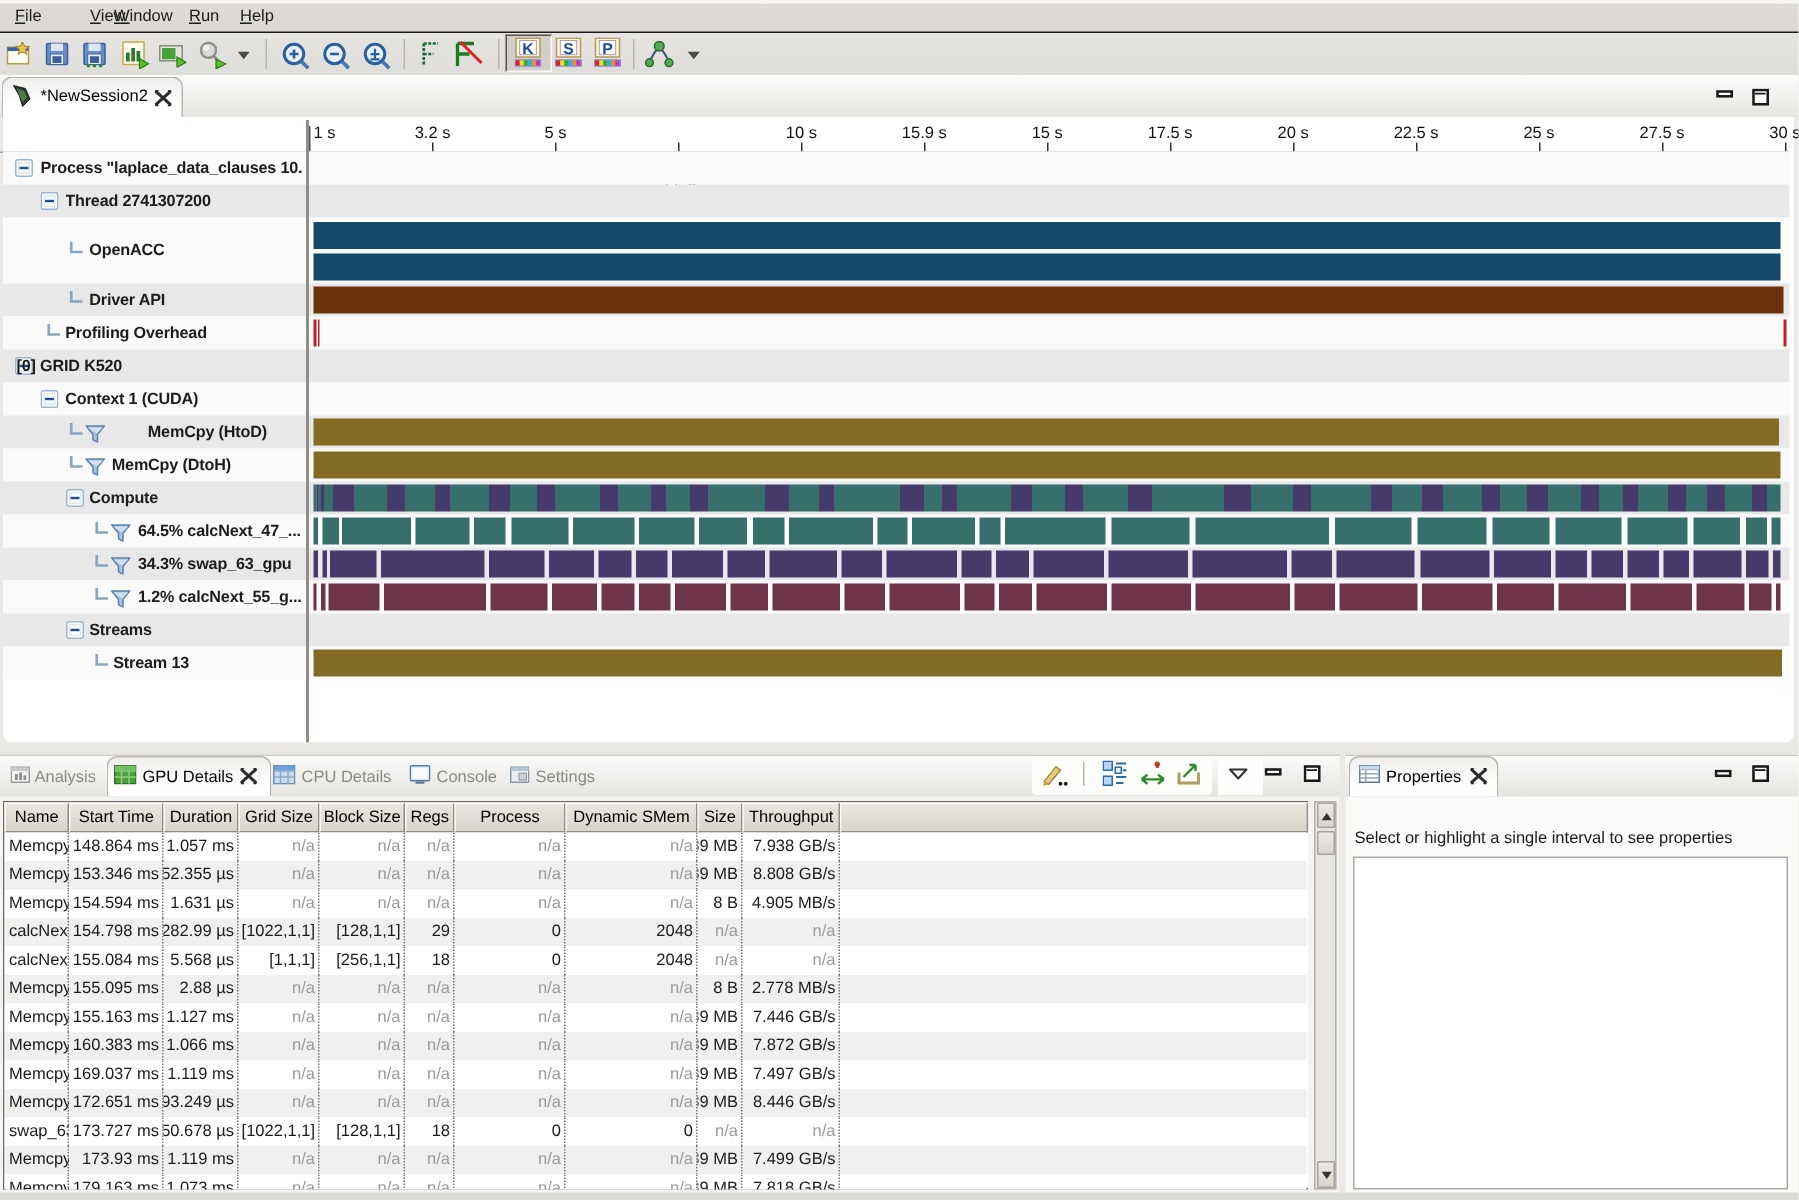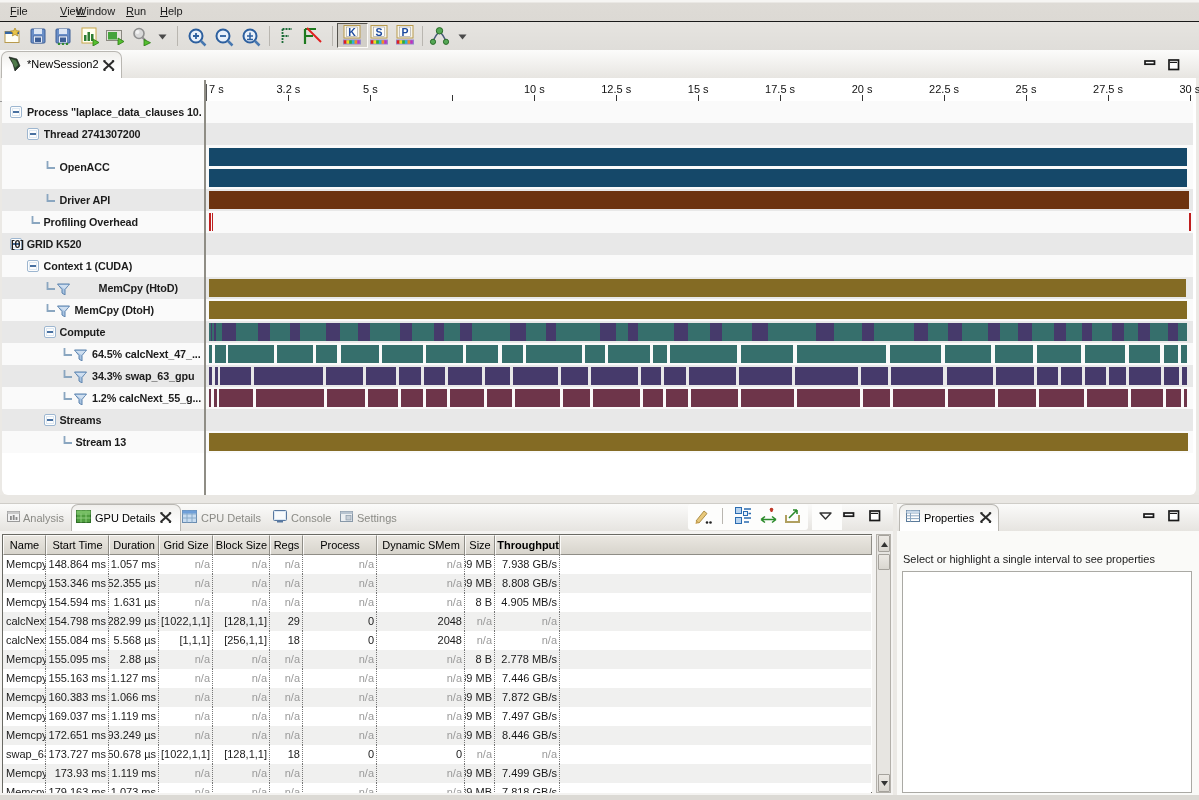--- a/index.html
+++ b/index.html
@@ -187,31 +187,31 @@
     <svg style="" width="12" height="6" viewBox="0 0 12 6">
       <rect x="1" y="1" width="9.5" height="3.2" fill="#fff" stroke="#1a1a1a" stroke-width="1.7"></rect>
     </svg>
   </div>
 <div class="ab" style="left:1168px;top:59px;">
     <svg style="" width="12" height="12" viewBox="0 0 12 12">
       <rect x="1" y="1" width="9.5" height="9.5" fill="#fff" stroke="#1a1a1a" stroke-width="1.7"></rect>
       <path d="M2 3.4 H9" stroke="#1a1a1a" stroke-width="1.2"></path>
     </svg>
   </div>
-<span class="rlbl" style="left:209px;top:83px;">7 s</span>
+<span class="rlbl" style="left:209px;top:83px;">1 s</span>
 <div class="ab" style="left:206px;top:84px;width:1px;height:17px;background:#555;"></div>
 <span class="rlbl" style="left:288.4px;top:83px;transform:translateX(-50%);">3.2 s</span>
 <div class="ab" style="left:288.4px;top:95px;width:1px;height:6px;background:#333;"></div>
 <span class="rlbl" style="left:370.4px;top:83px;transform:translateX(-50%);">5 s</span>
 <div class="ab" style="left:370.4px;top:95px;width:1px;height:6px;background:#333;"></div>
 <span class="rlbl" style="left:452.4px;top:83px;transform:translateX(-50%);margin-top:36px;">7.5 s</span>
 <div class="ab" style="left:452.4px;top:95px;width:1px;height:6px;background:#333;"></div>
 <span class="rlbl" style="left:534.3px;top:83px;transform:translateX(-50%);">10 s</span>
 <div class="ab" style="left:534.3px;top:95px;width:1px;height:6px;background:#333;"></div>
-<span class="rlbl" style="left:616.2px;top:83px;transform:translateX(-50%);">12.5 s</span>
+<span class="rlbl" style="left:616.2px;top:83px;transform:translateX(-50%);">15.9 s</span>
 <div class="ab" style="left:616.2px;top:95px;width:1px;height:6px;background:#333;"></div>
 <span class="rlbl" style="left:698.2px;top:83px;transform:translateX(-50%);">15 s</span>
 <div class="ab" style="left:698.2px;top:95px;width:1px;height:6px;background:#333;"></div>
 <span class="rlbl" style="left:780.1px;top:83px;transform:translateX(-50%);">17.5 s</span>
 <div class="ab" style="left:780.1px;top:95px;width:1px;height:6px;background:#333;"></div>
 <span class="rlbl" style="left:862.1px;top:83px;transform:translateX(-50%);">20 s</span>
 <div class="ab" style="left:862.1px;top:95px;width:1px;height:6px;background:#333;"></div>
 <span class="rlbl" style="left:944.1px;top:83px;transform:translateX(-50%);">22.5 s</span>
 <div class="ab" style="left:944.1px;top:95px;width:1px;height:6px;background:#333;"></div>
 <span class="rlbl" style="left:1026.0px;top:83px;transform:translateX(-50%);">25 s</span>
@@ -635,21 +635,21 @@
 <div class="ab" style="left:3px;top:534.5px;width:868px;height:20px;background:linear-gradient(#ebe8e2,#d6d3cb);"></div>
 <div class="ab" style="left:3.0px;top:534.5px;width:43.0px;height:20px;border-right:1px solid #8f8d86;border-top:1px solid #fbfaf8;border-left:1px solid #fbfaf8;border-bottom:1px solid #8f8d86;font-size:11px;color:#000;text-align:center;line-height:19px;overflow:hidden;">Name</div>
 <div class="ab" style="left:46.0px;top:534.5px;width:63.0px;height:20px;border-right:1px solid #8f8d86;border-top:1px solid #fbfaf8;border-left:1px solid #fbfaf8;border-bottom:1px solid #8f8d86;font-size:11px;color:#000;text-align:center;line-height:19px;overflow:hidden;">Start Time</div>
 <div class="ab" style="left:109.0px;top:534.5px;width:50.0px;height:20px;border-right:1px solid #8f8d86;border-top:1px solid #fbfaf8;border-left:1px solid #fbfaf8;border-bottom:1px solid #8f8d86;font-size:11px;color:#000;text-align:center;line-height:19px;overflow:hidden;">Duration</div>
 <div class="ab" style="left:159.0px;top:534.5px;width:54.0px;height:20px;border-right:1px solid #8f8d86;border-top:1px solid #fbfaf8;border-left:1px solid #fbfaf8;border-bottom:1px solid #8f8d86;font-size:11px;color:#000;text-align:center;line-height:19px;overflow:hidden;">Grid Size</div>
 <div class="ab" style="left:213.0px;top:534.5px;width:57.0px;height:20px;border-right:1px solid #8f8d86;border-top:1px solid #fbfaf8;border-left:1px solid #fbfaf8;border-bottom:1px solid #8f8d86;font-size:11px;color:#000;text-align:center;line-height:19px;overflow:hidden;">Block Size</div>
 <div class="ab" style="left:270.0px;top:534.5px;width:33.0px;height:20px;border-right:1px solid #8f8d86;border-top:1px solid #fbfaf8;border-left:1px solid #fbfaf8;border-bottom:1px solid #8f8d86;font-size:11px;color:#000;text-align:center;line-height:19px;overflow:hidden;">Regs</div>
 <div class="ab" style="left:303.0px;top:534.5px;width:74.0px;height:20px;border-right:1px solid #8f8d86;border-top:1px solid #fbfaf8;border-left:1px solid #fbfaf8;border-bottom:1px solid #8f8d86;font-size:11px;color:#000;text-align:center;line-height:19px;overflow:hidden;">Process SMem</div>
 <div class="ab" style="left:377.0px;top:534.5px;width:88.0px;height:20px;border-right:1px solid #8f8d86;border-top:1px solid #fbfaf8;border-left:1px solid #fbfaf8;border-bottom:1px solid #8f8d86;font-size:11px;color:#000;text-align:center;line-height:19px;overflow:hidden;">Dynamic SMem</div>
 <div class="ab" style="left:465.0px;top:534.5px;width:30.0px;height:20px;border-right:1px solid #8f8d86;border-top:1px solid #fbfaf8;border-left:1px solid #fbfaf8;border-bottom:1px solid #8f8d86;font-size:11px;color:#000;text-align:center;line-height:19px;overflow:hidden;">Size</div>
-<div class="ab" style="left:495.0px;top:534.5px;width:65.0px;height:20px;border-right:1px solid #8f8d86;border-top:1px solid #fbfaf8;border-left:1px solid #fbfaf8;border-bottom:1px solid #8f8d86;font-size:11px;color:#000;text-align:right;line-height:19px;overflow:hidden;font-weight:bold;">Throughput</div>
+<div class="ab" style="left:495.0px;top:534.5px;width:65.0px;height:20px;border-right:1px solid #8f8d86;border-top:1px solid #fbfaf8;border-left:1px solid #fbfaf8;border-bottom:1px solid #8f8d86;font-size:11px;color:#000;text-align:center;line-height:19px;overflow:hidden;">Throughput</div>
 <div class="ab" style="left:560.0px;top:534.5px;width:312.0px;height:20px;border-right:1px solid #8f8d86;border-top:1px solid #fbfaf8;border-left:1px solid #fbfaf8;border-bottom:1px solid #8f8d86;font-size:11px;color:#000;text-align:center;line-height:19px;overflow:hidden;"></div>
 <div class="ab" style="left:3px;top:555px;width:868px;height:19px;background:#ffffff;overflow:hidden;">
 <div style="position:absolute;left:0.0px;top:0;width:43.0px;height:19px;font-size:11px;color:#1a1a1a;line-height:18px;overflow:hidden;">
       <span style="position:absolute;left:3px;white-space:nowrap;">Memcpy HtoD</span>
     </div>
 <div style="position:absolute;left:43.0px;top:0;width:63.0px;height:14px;font-size:11px;color:#1a1a1a;line-height:18px;overflow:hidden;">
       <span style="position:absolute;right:3px;white-space:nowrap;">148.864 ms</span>
     </div>
 <div style="position:absolute;left:106.0px;top:0;width:50.0px;height:19px;font-size:11px;color:#1a1a1a;line-height:18px;overflow:hidden;">
       <span style="position:absolute;right:3px;white-space:nowrap;">1.057 ms</span>

